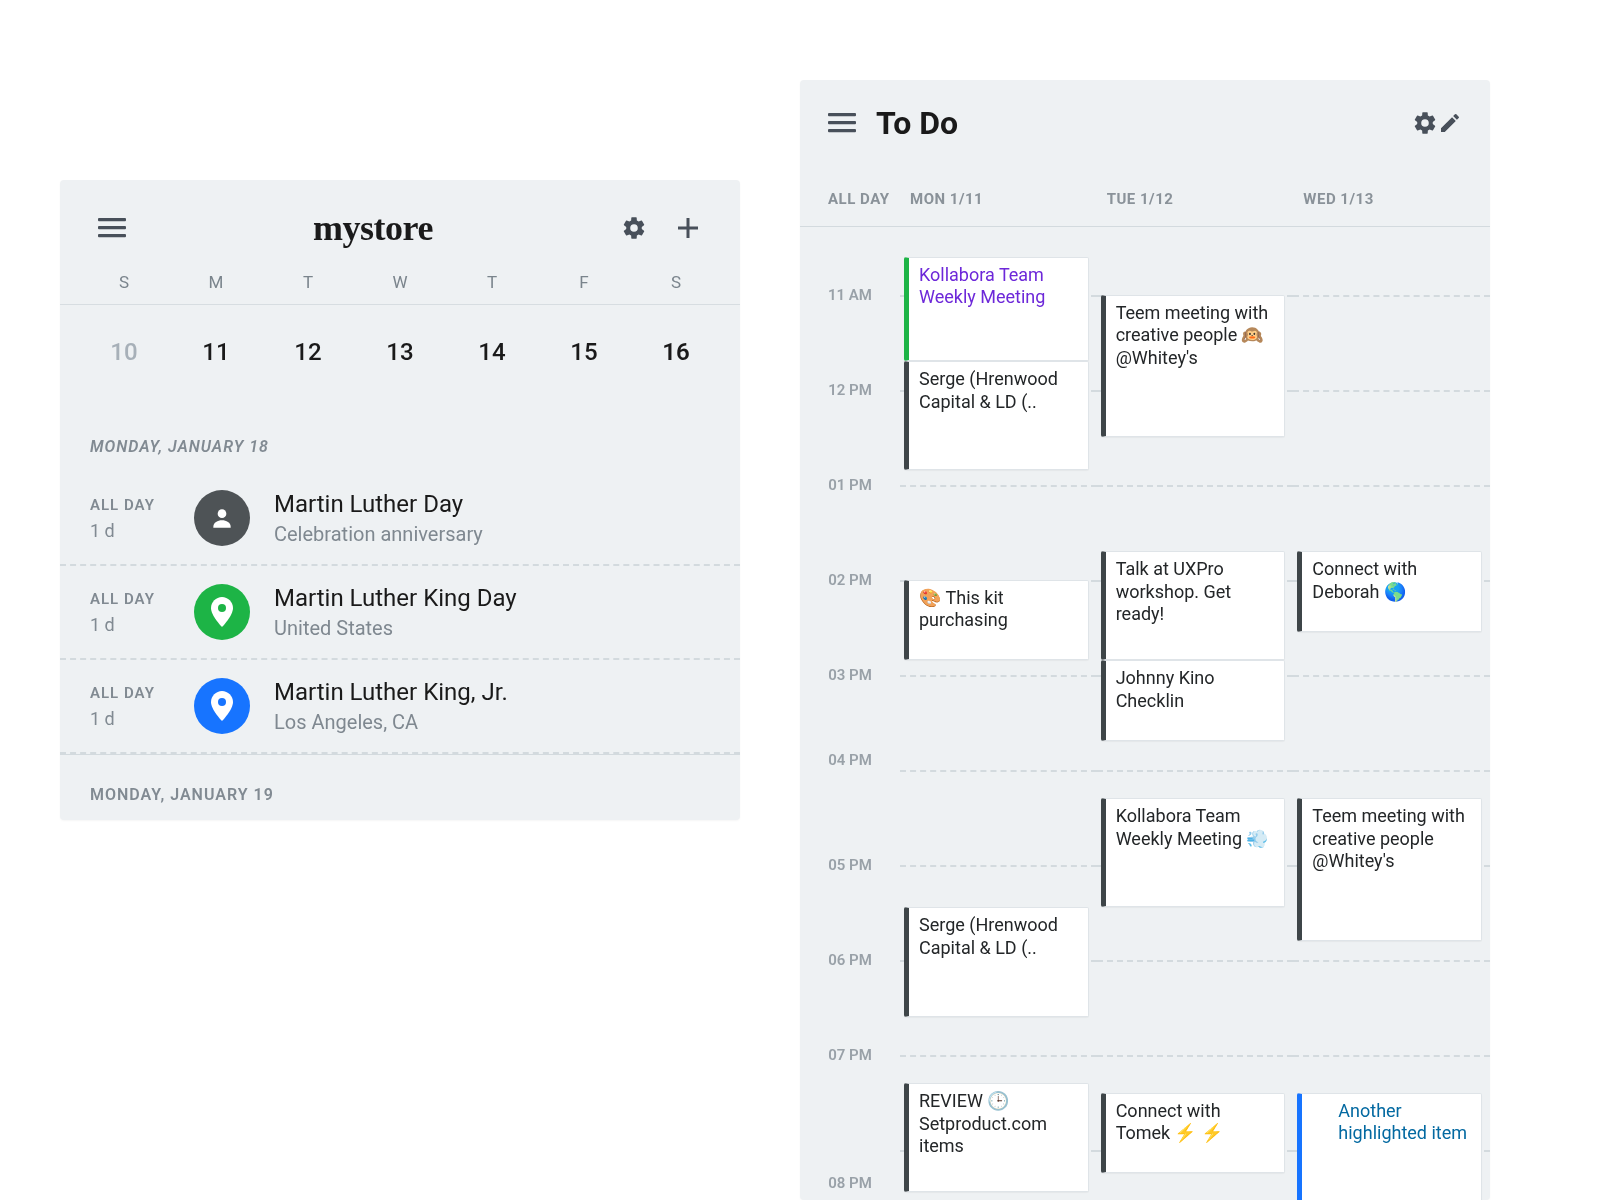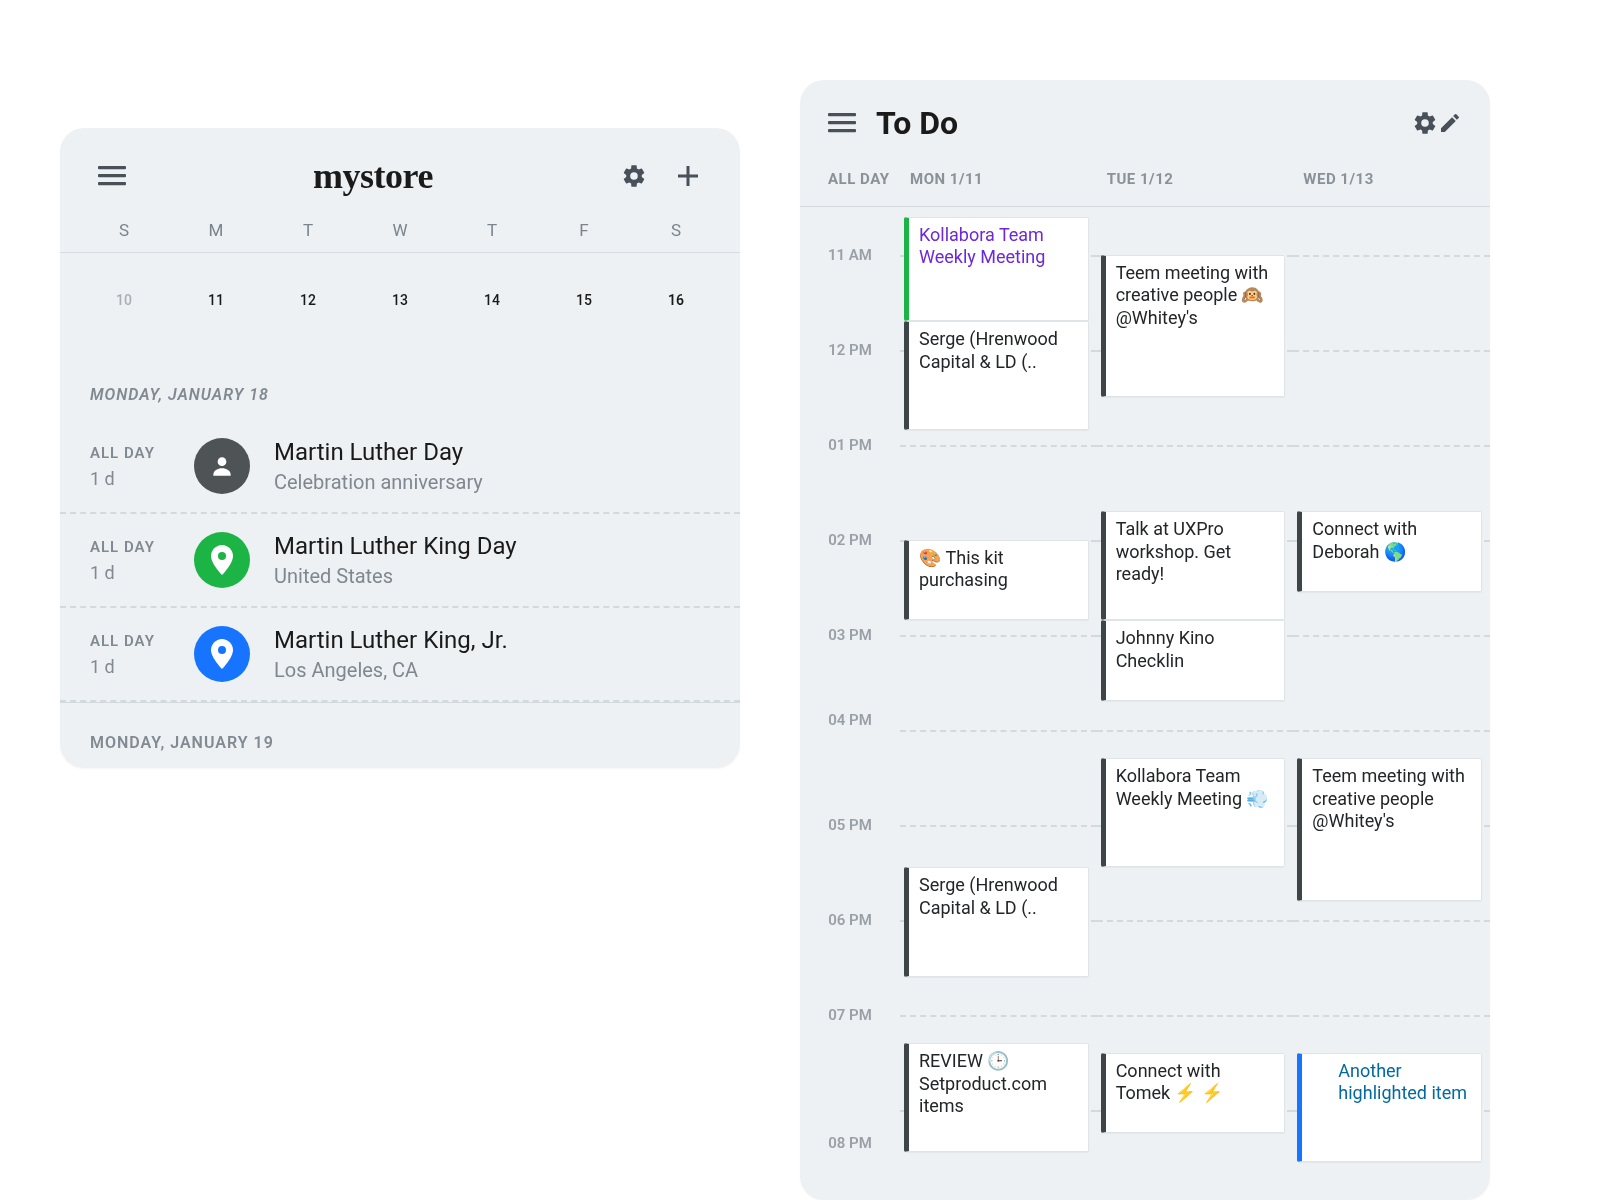--- a/index.html
+++ b/index.html
@@ -2,28 +2,29 @@
 <html><head>
 <meta charset="utf-8">
 <style>
   * { box-sizing: border-box; margin: 0; padding: 0; }
   html, body { width: 1600px; height: 1200px; background: #fff; font-family: -apple-system, BlinkMacSystemFont, "Segoe UI", Roboto, Helvetica, Arial, sans-serif; color: #1a1a1a; }
   body { display: flex; gap: 60px; padding: 60px; align-items: flex-start; }
 
   
   .card {
     background: #eef1f3;
-    border-radius: 24px;
+    border-radius: 4px;
     overflow: hidden;
     box-shadow: 0 1px 2px rgba(0,0,0,0.04);
     flex-shrink: 0;
+    gap: 20px;
   }
 
   
-  .card-left { width: 680px; margin-top: 68px; }
+  .card-left { width: 680px; margin-top: 120px; }
   .topbar {
     display: flex; align-items: center; padding: 24px 28px 12px;
   }
   .topbar .icon-btn { width: 48px; height: 48px; display:flex; align-items:center; justify-content:center; color:#555; cursor:pointer; }
   .topbar .title-wrap { flex:1; text-align:center; }
   .brand {
     font-family: Georgia, 'Times New Roman', serif;
     font-weight: 900; font-size: 36px; letter-spacing: -0.5px;
   }
   .topbar-right { display:flex; gap:6px; }
@@ -31,21 +32,21 @@
   .weekdays {
     display:grid; grid-template-columns: repeat(7,1fr);
     text-align:center; font-size:17px; color:#7a848c; padding: 8px 18px 12px;
     border-bottom: 1px solid #d7dde1;
   }
 
   .week-row {
     display:grid; grid-template-columns: repeat(7,1fr);
     text-align:center; padding: 22px 18px;
     border-bottom: 2px dashed #cfd6dc;
-    font-size: 14px; font-weight: 500;
+    font-size: 24px; font-weight: 500;
   }
   .week-row:last-of-type { border-bottom: none; padding-bottom: 30px; }
   .day-muted { color:#a7b0b8; }
   .day-strong { color:#1a1a1a; font-weight:600; }
   .day-cell { display:flex; justify-content:center; align-items:center; height:50px; cursor:pointer; }
   .day-selected {
     width:50px; height:50px; border:3px solid #1a73ff; border-radius:50%;
     color:#1a73ff; font-weight:700; display:flex; align-items:center; justify-content:center;
   }
 

